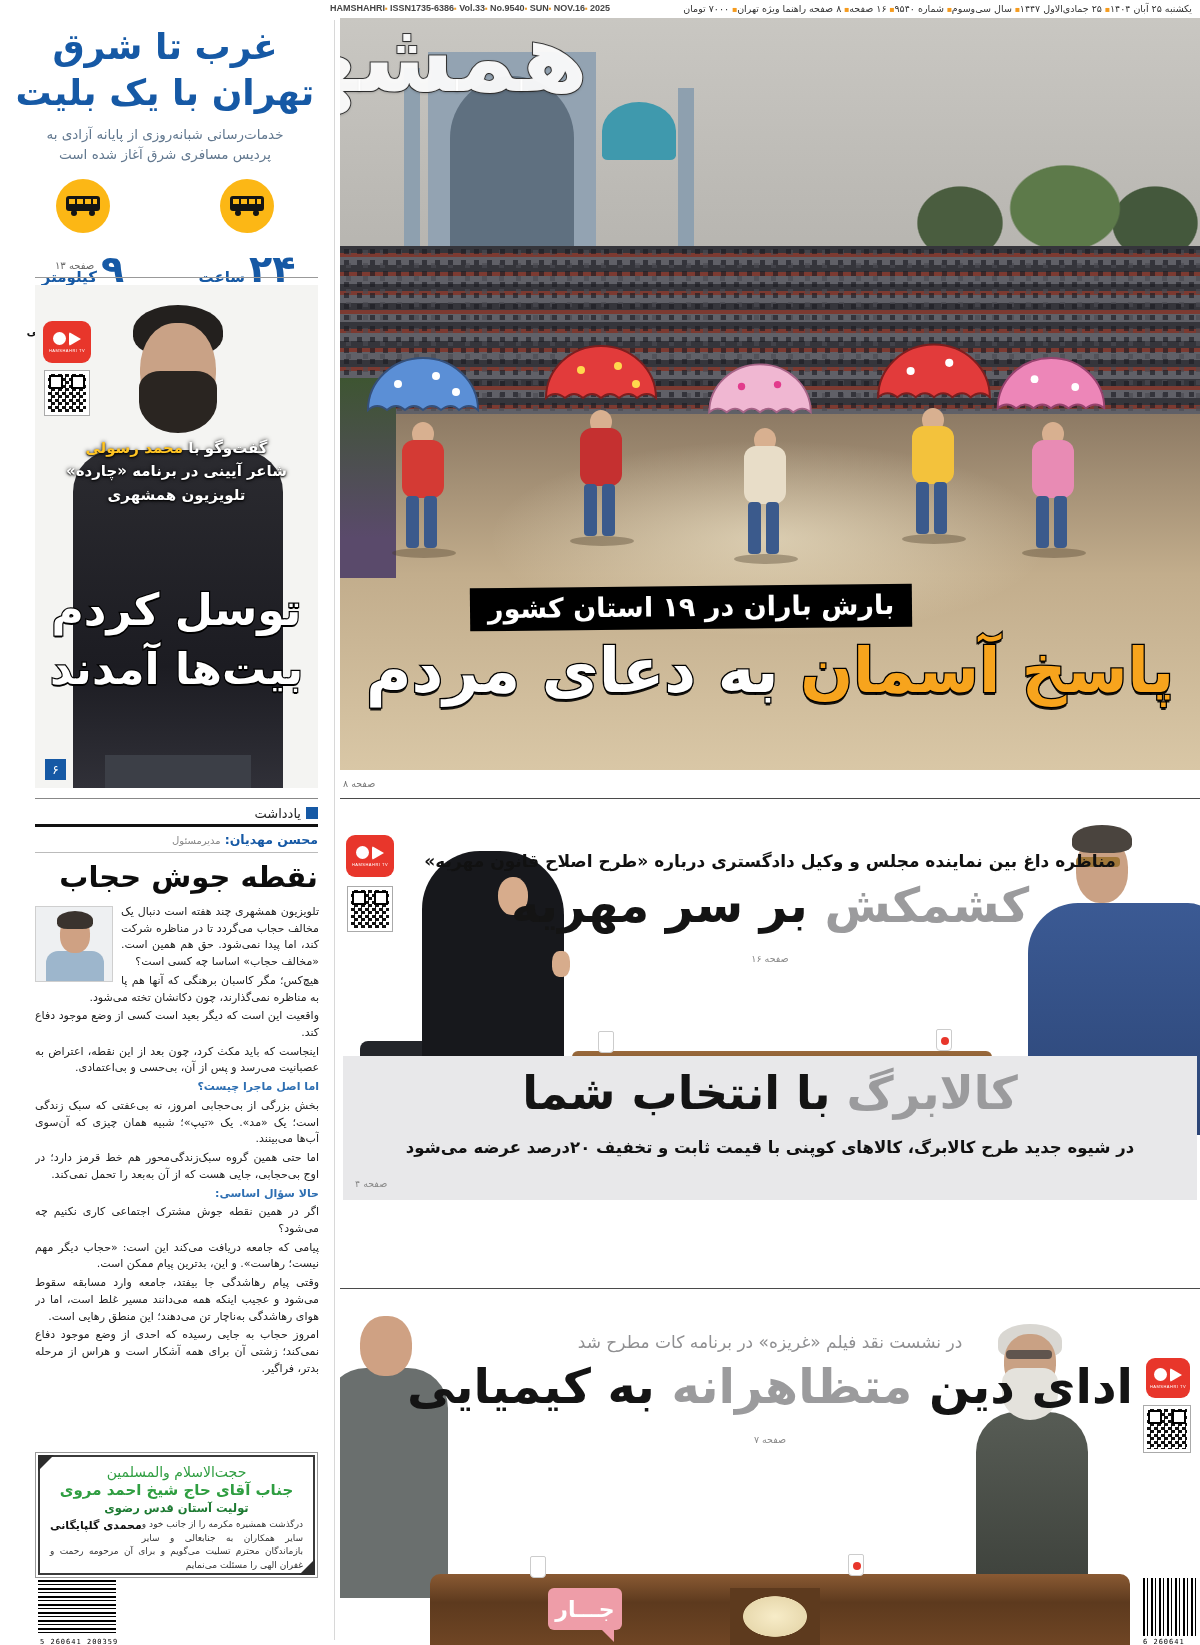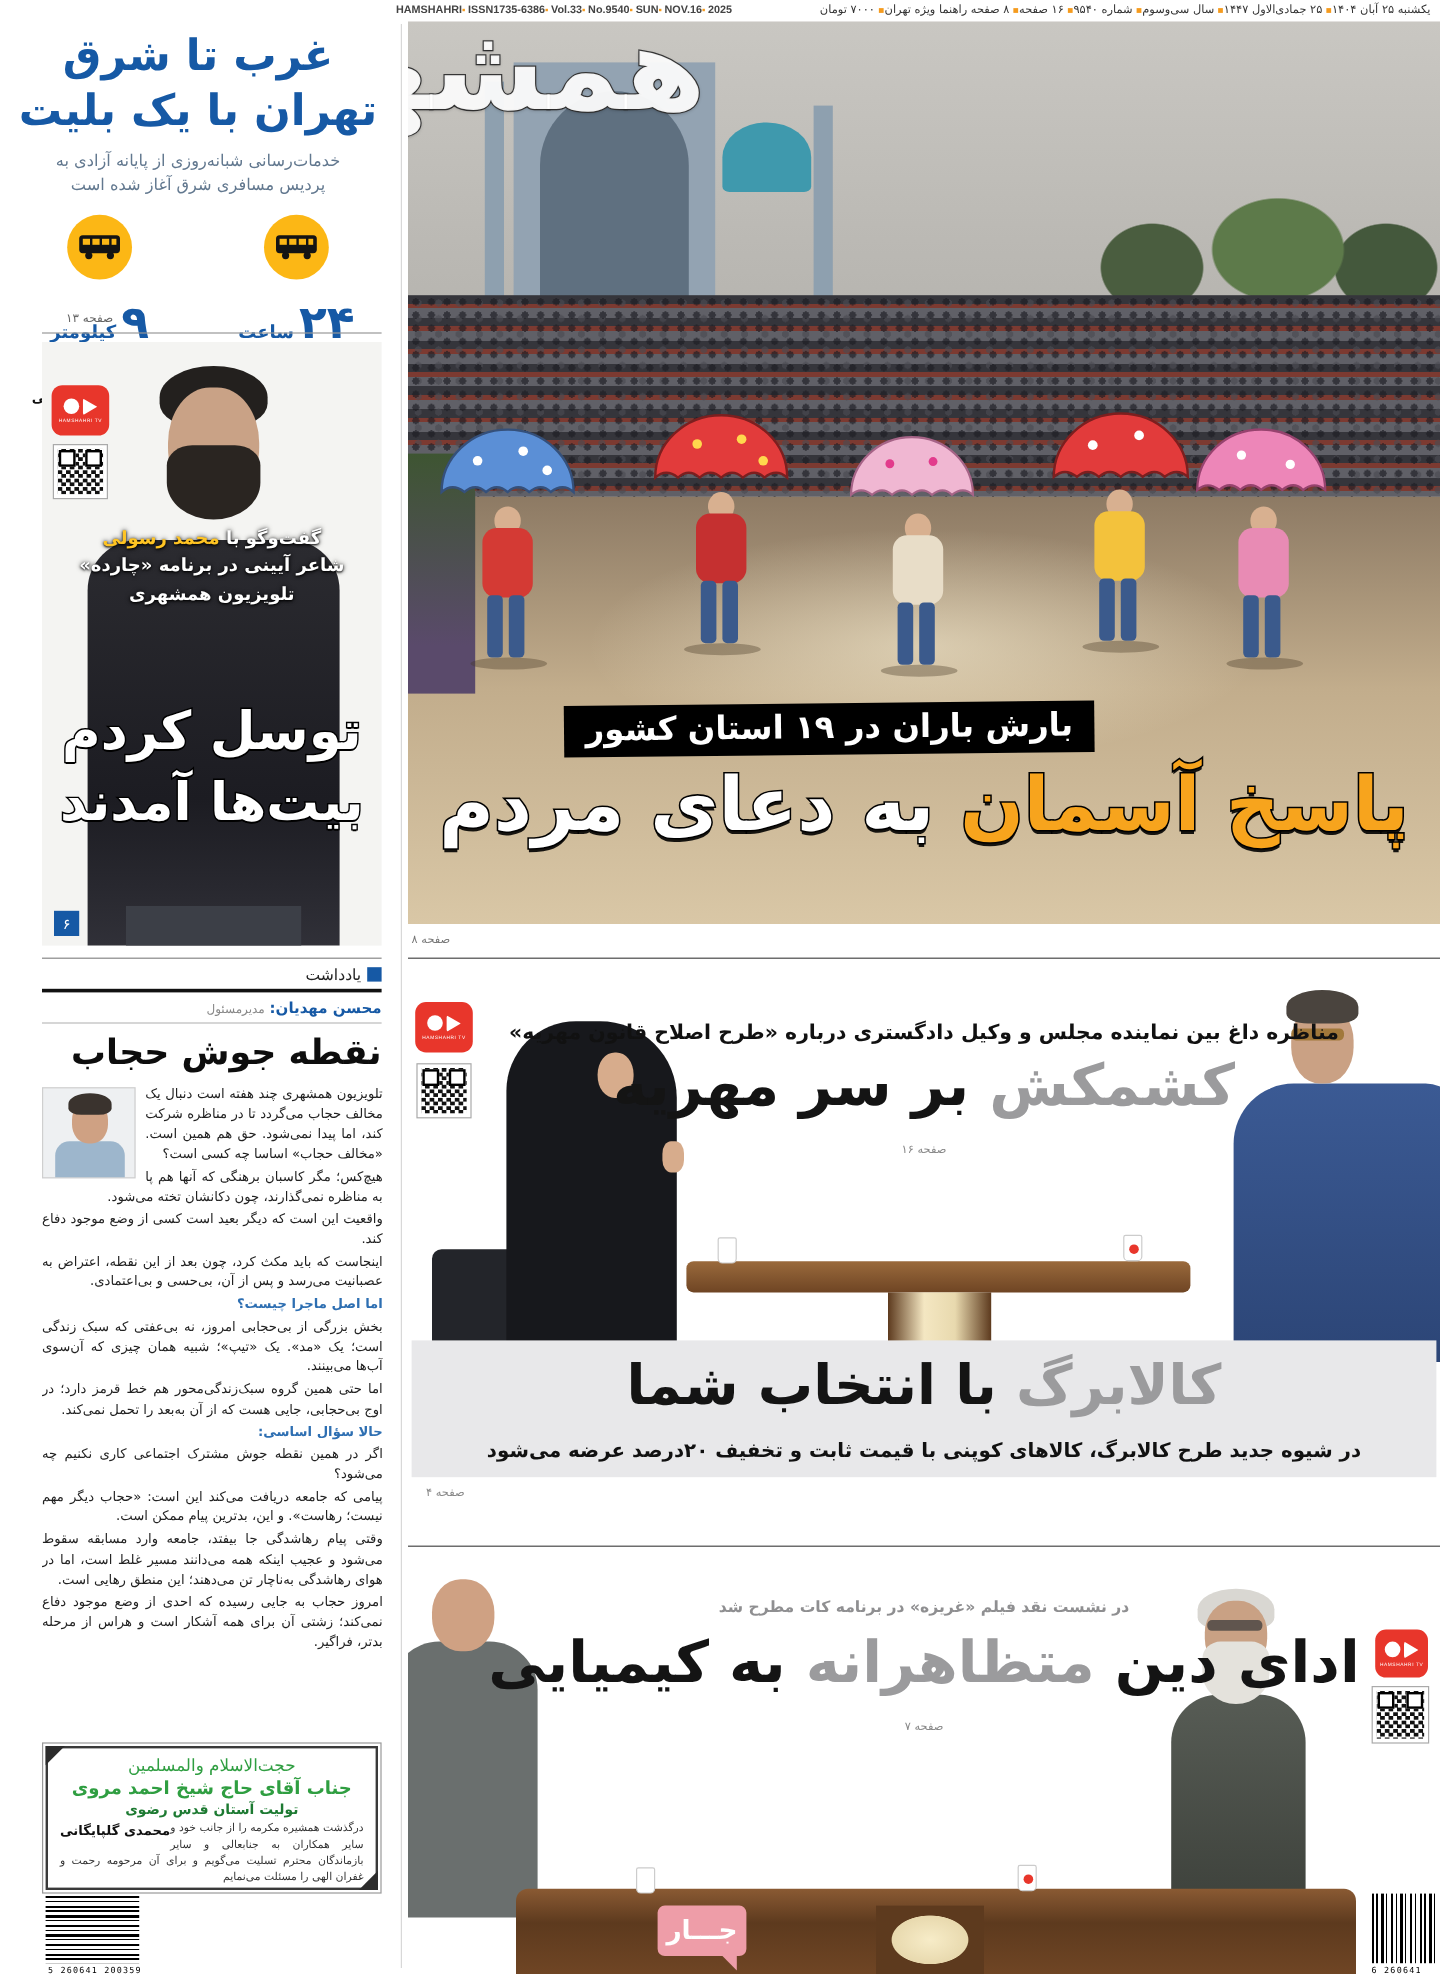--- a/index.html
+++ b/index.html
@@ -142,39 +142,39 @@
   .mtable .base { position:absolute; left:168px; top:26px; width:86px; height:58px; background:linear-gradient(90deg,#5d3a1e,#f4e7c2 35%,#e8d9ae 65%,#5d3a1e); }
   .cup { position:absolute; width:16px; height:22px; background:#fff; border:1px solid #ccc; border-radius:2px 2px 4px 4px; }
   .cup .dot { position:absolute; left:4px; top:7px; width:8px; height:8px; background:#e8362b; border-radius:50%; }
   .mehr-kicker { position:absolute; left:0; top:46px; width:100%; text-align:center; direction:rtl; font-size:17px; font-weight:bold; color:#111; }
   .mehr-headline { position:absolute; left:0; top:72px; width:100%; text-align:center; direction:rtl; font-size:48px; font-weight:bold; white-space:nowrap; }
   .gray-word { color:#9b9b9d; }
   .dark-word { color:#141414; }
   .mehr-pref { position:absolute; left:0; top:148px; width:100%; text-align:center; font-size:9.5px; color:#888; direction:rtl; }
 
   
-  .kala { position:absolute; left:3px; top:1099px; width:854px; height:114px; background:#e8e8ea; }
+  .kala { position:absolute; left:3px; top:1038px; width:854px; height:144px; background:#e8e8ea; }
   .kala-headline { position:absolute; left:0; top:10px; width:100%; text-align:center; direction:rtl; font-size:46px; font-weight:bold; }
   .kala-sub { position:absolute; left:0; top:82px; width:100%; text-align:center; direction:rtl; font-size:16.5px; font-weight:bold; color:#111; }
   .kala-pref { position:absolute; left:12px; top:122px; font-size:9.5px; color:#888; direction:rtl; }
 
   
   .kimi { position:absolute; left:0; top:1282px; width:860px; height:345px; background:#fff; overflow:hidden; }
   .kman1 { position:absolute; left:-14px; top:16px; width:122px; height:280px; }
   .k1head { position:absolute; left:34px; top:0; width:52px; height:60px; background:#cfa183; border-radius:46%; }
   .k1shirt { position:absolute; left:0; top:52px; width:122px; height:230px; background:#6a6f6e; border-radius:40px 40px 0 0; }
   .kman2 { position:absolute; right:98px; top:24px; width:140px; height:262px; }
   .k2hair { position:absolute; left:36px; top:0; width:64px; height:34px; background:#d9d7d2; border-radius:50% 50% 30% 30%; }
   .k2head { position:absolute; left:42px; top:10px; width:52px; height:58px; background:#c9a184; border-radius:46%; }
   .k2beard { position:absolute; left:40px; top:44px; width:56px; height:52px; background:#e4e2dc; border-radius:30% 30% 55% 55%; }
   .k2glass { position:absolute; left:44px; top:26px; width:46px; height:9px; background:rgba(60,60,60,.75); border-radius:4px; }
   .k2vest { position:absolute; left:14px; top:88px; width:112px; height:174px; background:linear-gradient(180deg,#575c55,#3e423c); border-radius:40px 40px 0 0; }
   .ktable { position:absolute; left:90px; top:274px; width:700px; height:71px; background:linear-gradient(180deg,#8a5a33,#5d3a1e 40%,#6f4524); border-radius:10px 10px 0 0; }
   .ktable .lamp { position:absolute; left:300px; top:14px; width:90px; height:57px; background:radial-gradient(closest-side,#f7ecc8,#e8d9ae 70%,#5d3a1e 72%); }
-  .kimi-kicker { position:absolute; left:0; top:32px; width:100%; text-align:center; direction:rtl; font-size:13px; font-weight:bold; color:#8f8f91; }
+  .kimi-kicker { position:absolute; left:0; top:32px; width:100%; text-align:center; direction:rtl; font-size:17px; font-weight:normal; color:#8f8f91; }
   .kimi-headline { position:absolute; left:0; top:58px; width:100%; text-align:center; direction:rtl; font-size:48px; font-weight:bold; white-space:nowrap; }
   .kimi-pref { position:absolute; left:0; top:134px; width:100%; text-align:center; font-size:9.5px; color:#888; direction:rtl; }
 
   
   .jar { position:absolute; left:208px; top:1570px; width:74px; height:42px; background:#ee9da8; border-radius:6px; display:flex; align-items:center; justify-content:center; color:#fff; font-weight:bold; font-size:22px; direction:rtl; }
   .jar::after { content:""; position:absolute; right:8px; bottom:-12px; border-top:13px solid #ee9da8; border-left:13px solid transparent; }
   .barcode-v { position:absolute; left:803px; top:1560px; width:56px; height:58px;
         background:repeating-linear-gradient(90deg,#000 0 2px,#fff 2px 4px,#000 4px 5px,#fff 5px 8px); }
 </style>
 </head>

